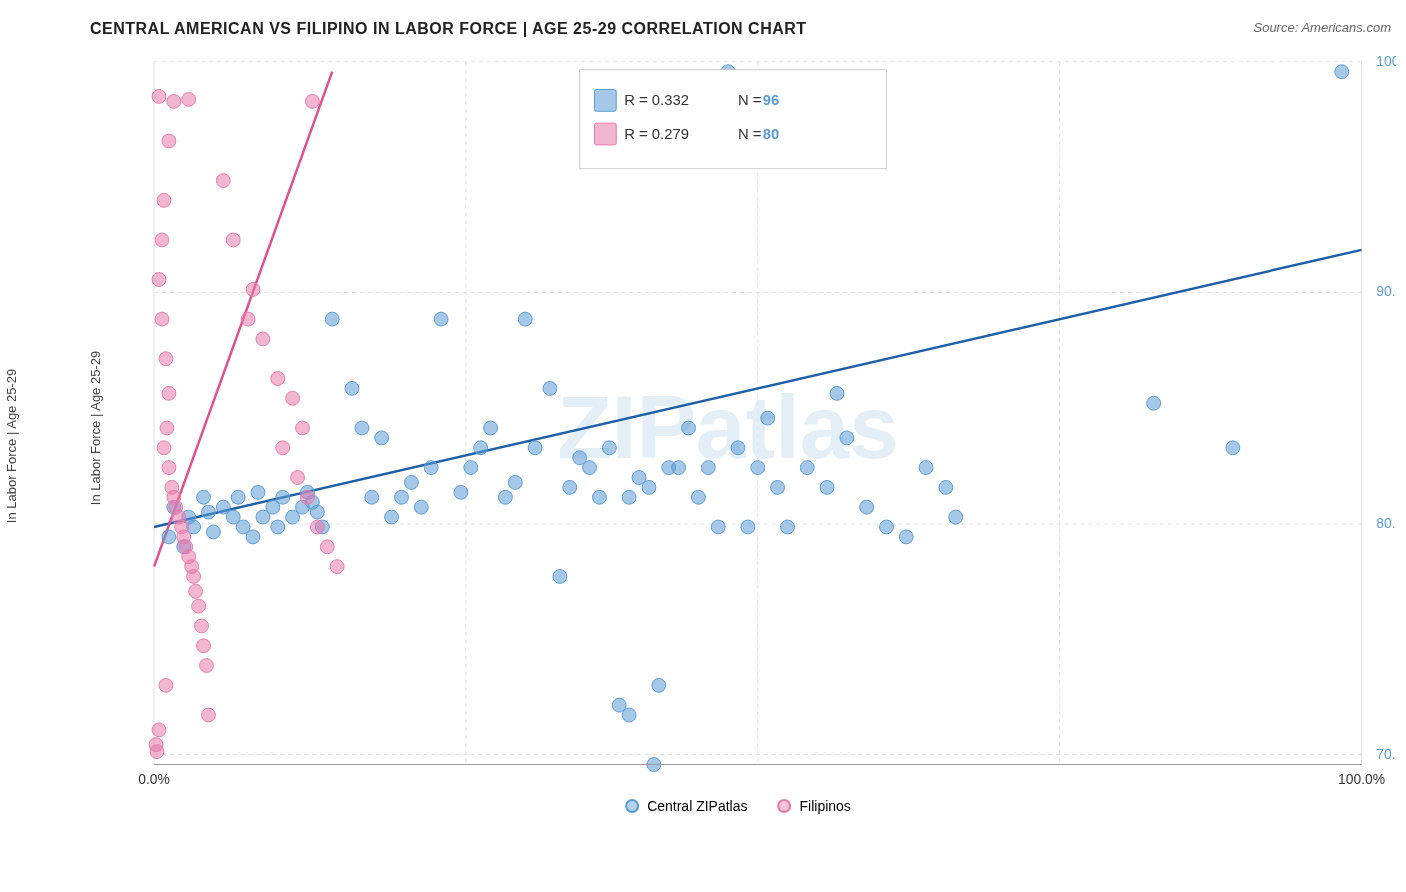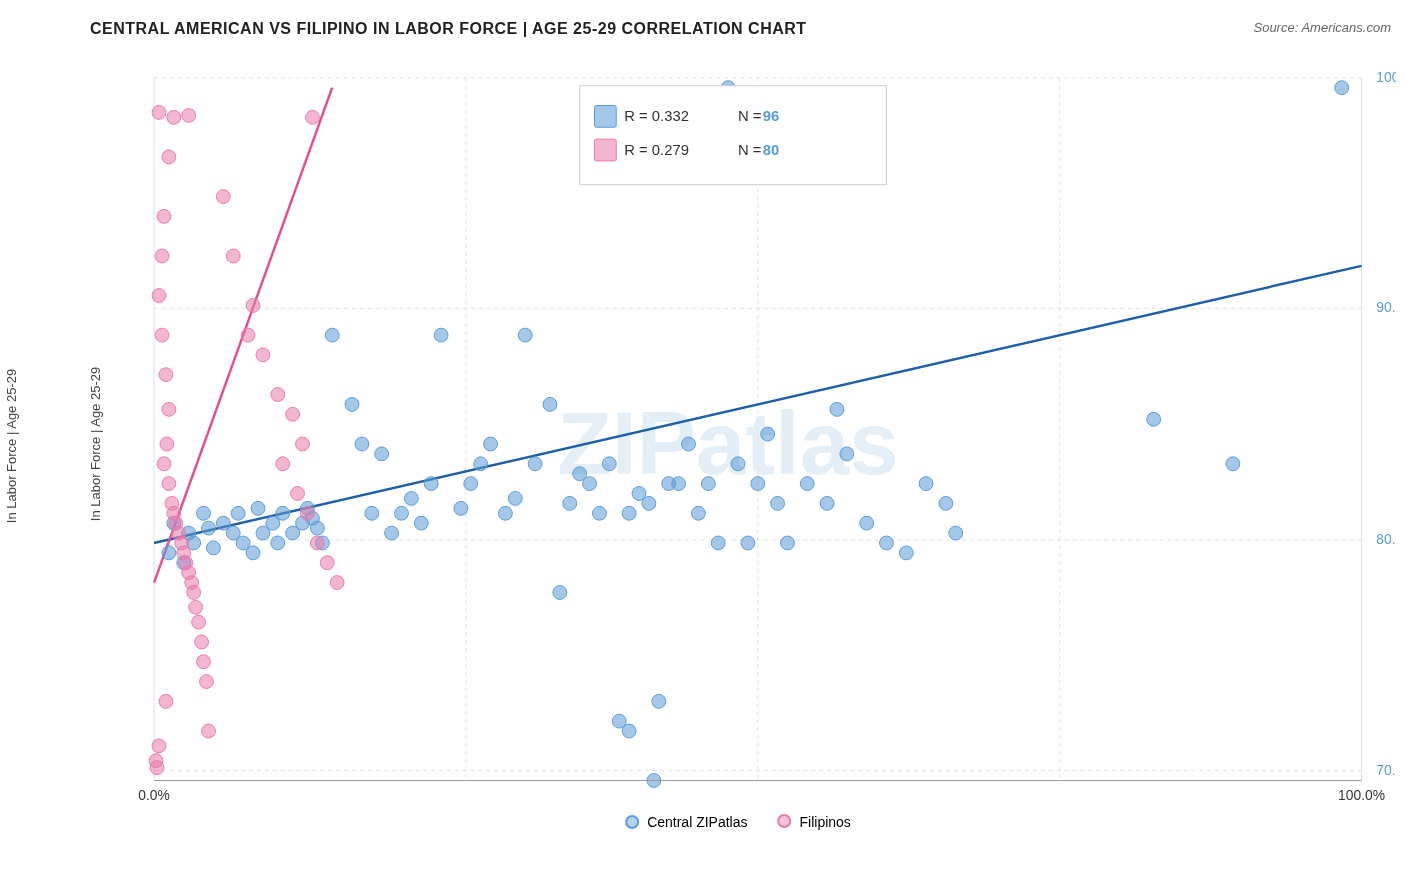--- a/index.html
+++ b/index.html
@@ -15,21 +15,21 @@
       height: 892px;
       position: relative;
       padding: 20px 10px 60px 80px;
     }
     .chart-title {
       font-size: 16px;
       font-weight: bold;
       color: #222;
       letter-spacing: 0.5px;
       text-transform: uppercase;
-      margin-bottom: 20px;
+      margin-bottom: 4px;
       margin-left: 10px;
     }
     .source-text {
       position: absolute;
       top: 20px;
       right: 15px;
       font-size: 13px;
       color: #666;
       font-style: italic;
     }
@@ -231,21 +231,21 @@
 
       <line x1="60" y1="730" x2="1280" y2="730" stroke="#999" stroke-width="1"></line>
     </svg>
 
     
     <div style="position:absolute; bottom:0; left:50%; transform:translateX(-50%); display:flex; align-items:center; gap:30px; font-size:14px;">
       <div style="display:flex; align-items:center; gap:8px;">
         <div style="width:14px; height:14px; border-radius:50%; background:rgba(91,155,213,0.45); border:2px solid #5b9bd5;"></div>
         <span>Central ZIPatlas</span>
       </div>
-      <div style="display:flex; gap:8px;">
+      <div style="display:flex; align-items:center; gap:8px;">
         <div style="width:14px; height:14px; border-radius:50%; background:rgba(232,122,171,0.45); border:2px solid #e87aab;"></div>
         <span>Filipinos</span>
       </div>
     </div>
   </div>
 
   <div style="position:absolute; left:5px; top:50%; font-size:13px; color:#444; white-space:nowrap; writing-mode:vertical-rl; transform:rotate(180deg) translateY(50%); line-height:1;">In Labor Force | Age 25-29</div>
 </div>
 
 </body></html>

